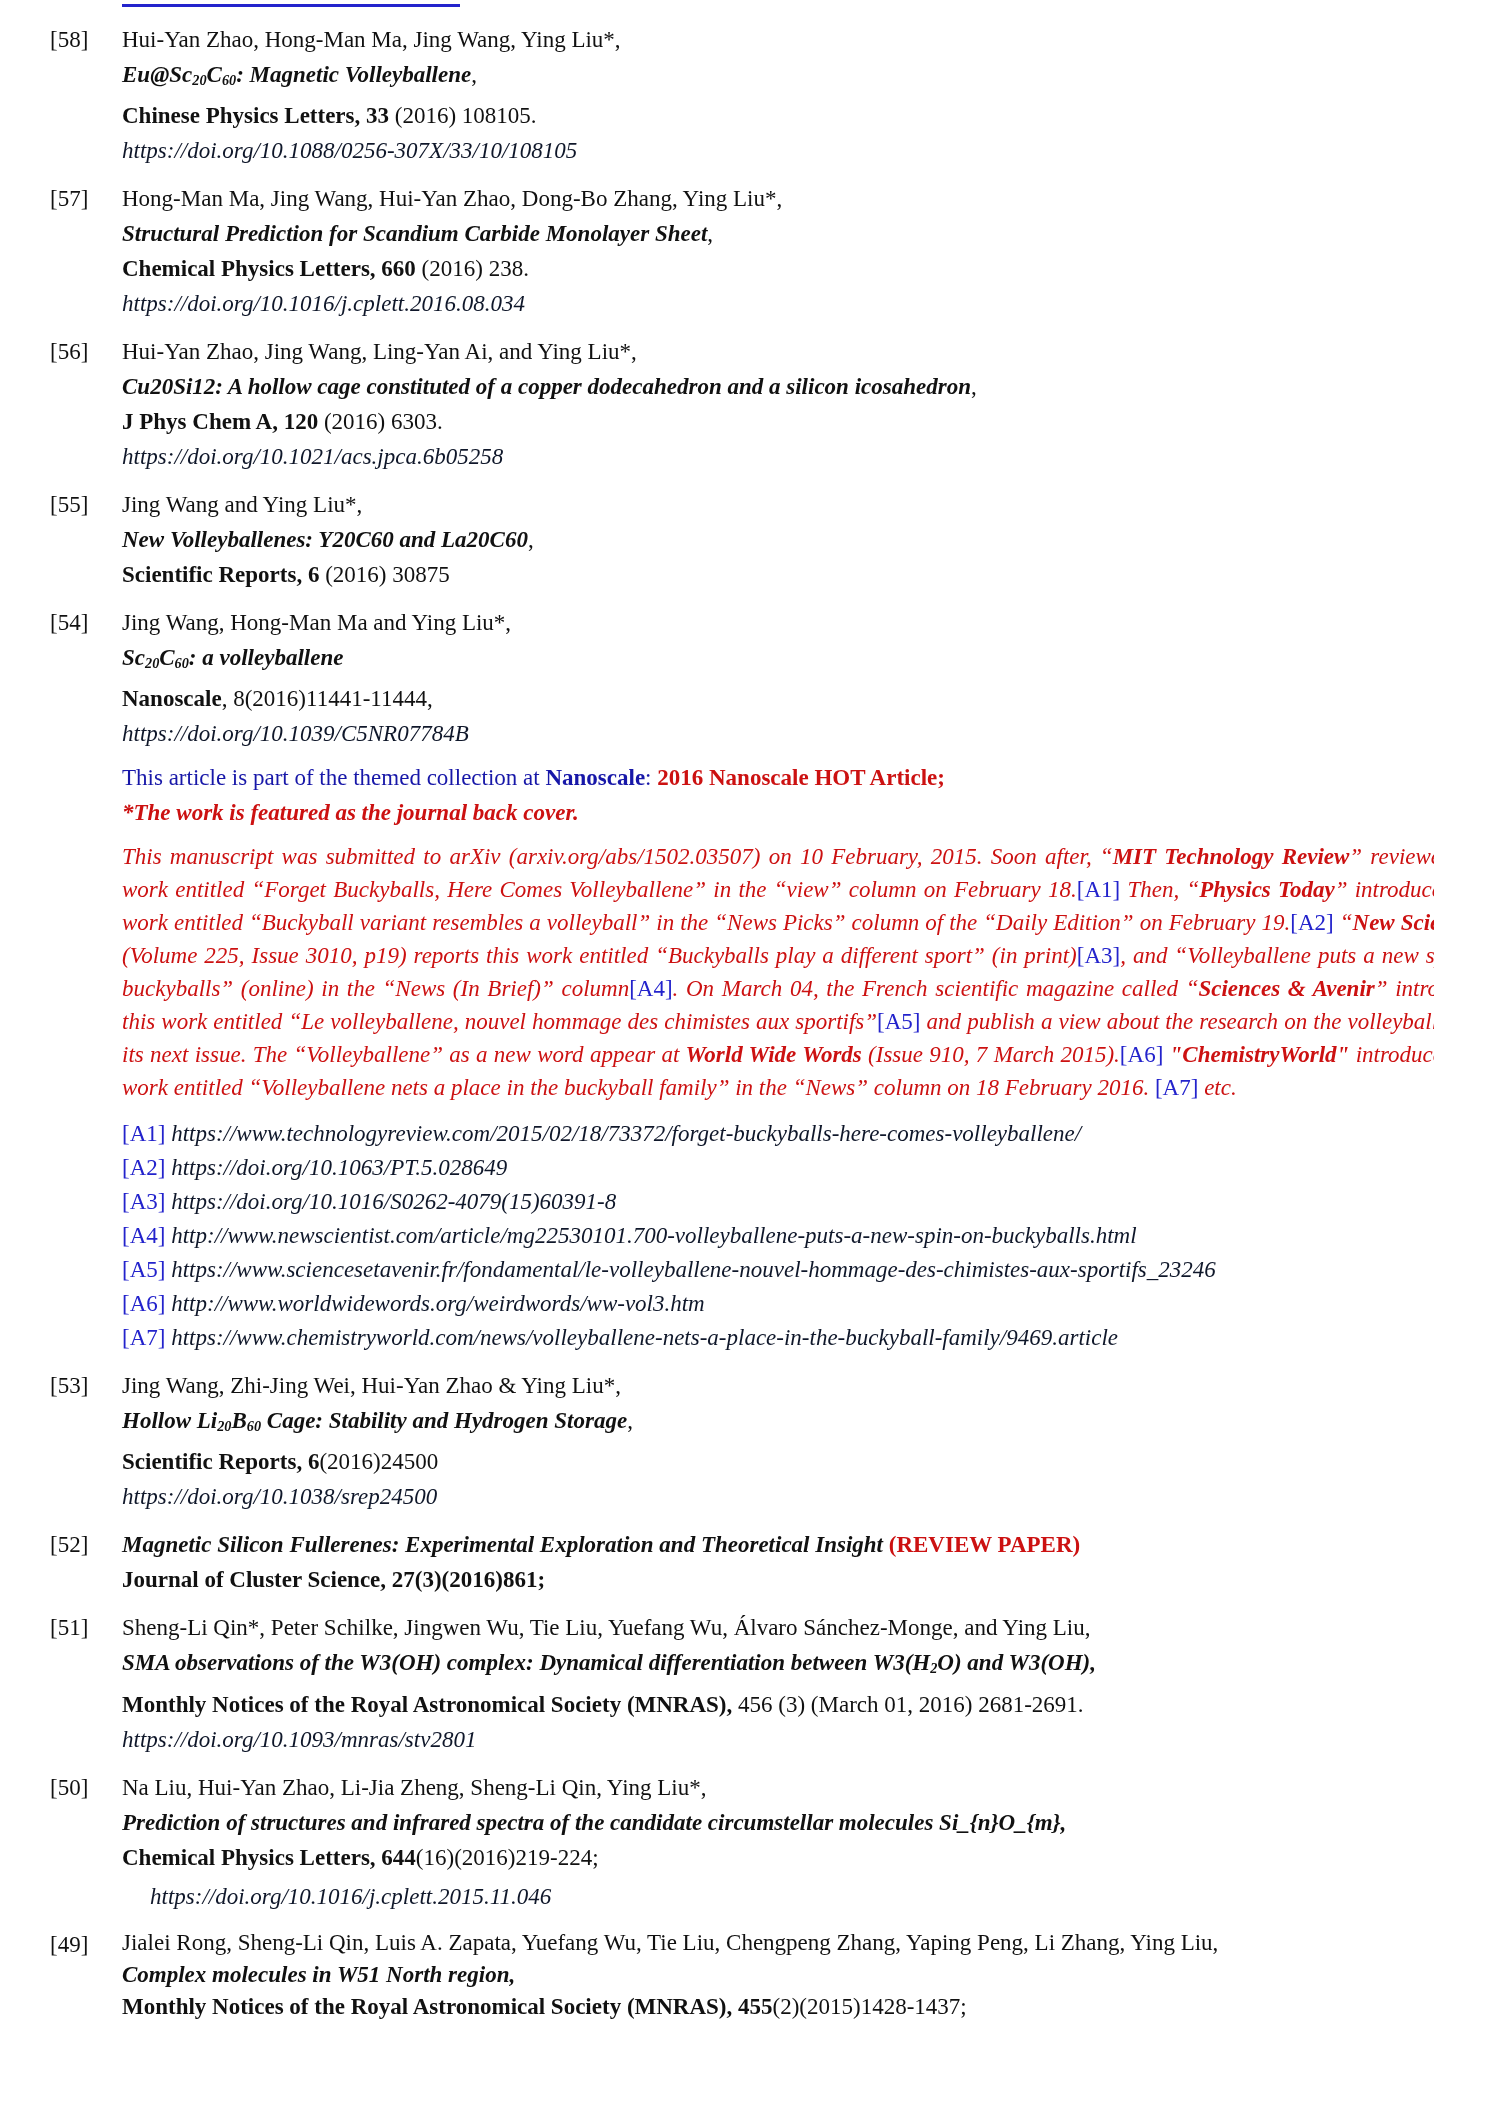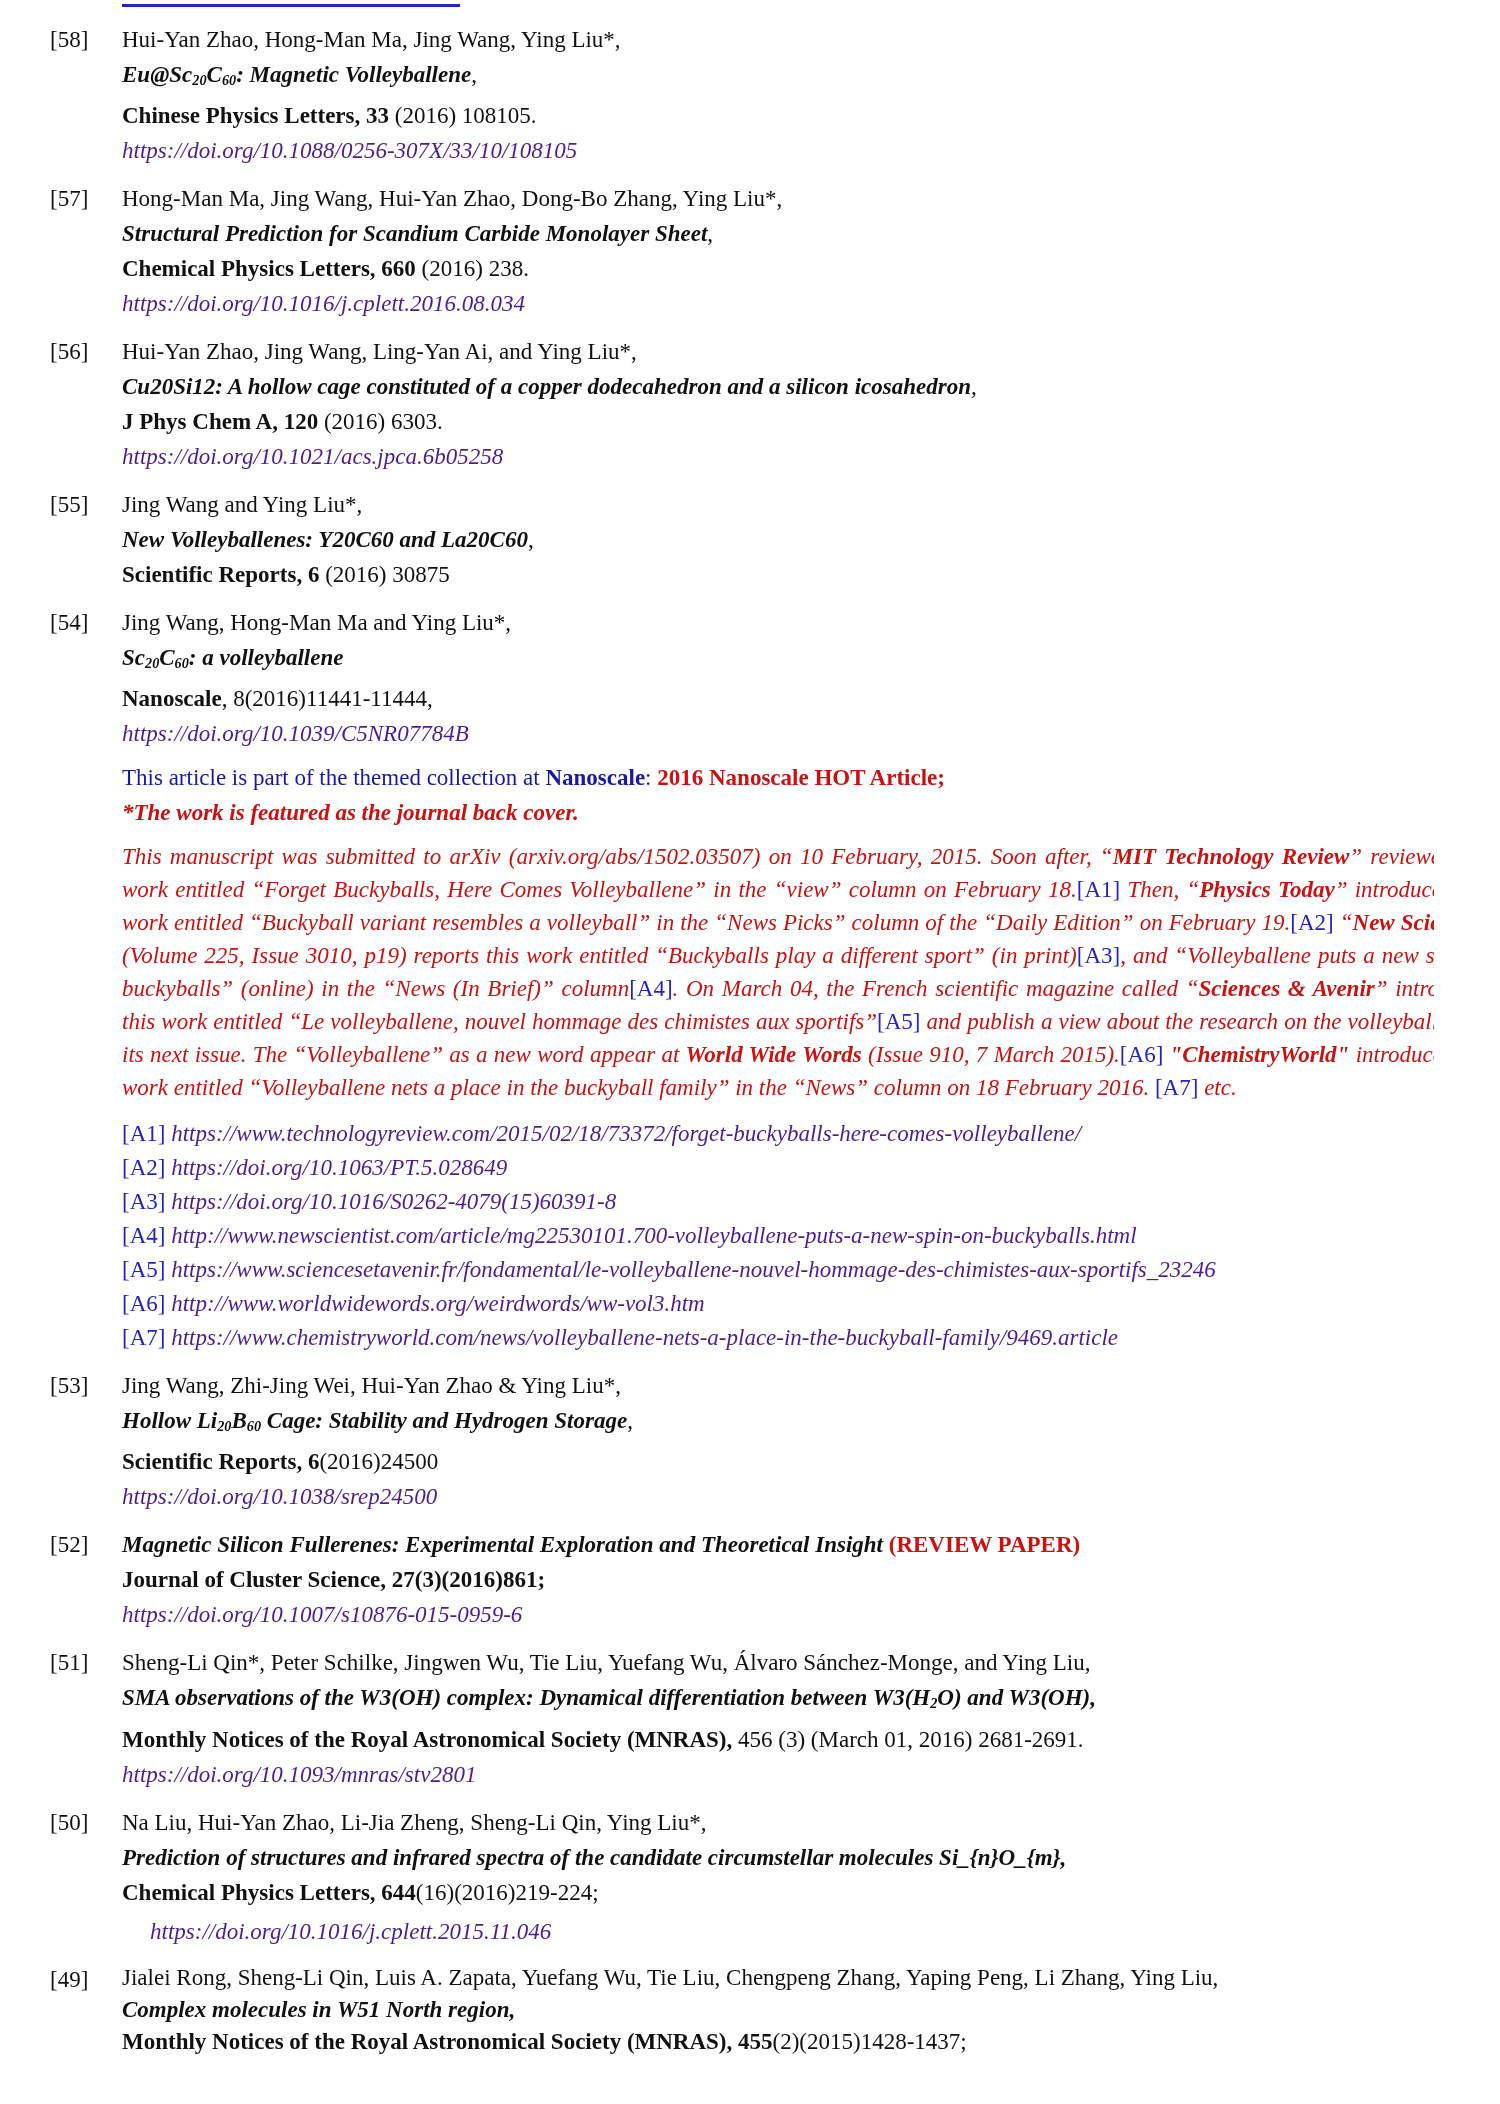--- a/index.html
+++ b/index.html
@@ -16,21 +16,21 @@
   .note-start{margin-top:9px;}
   .ref-line{line-height:34px;}
   .first-ref{margin-top:13px;}
   .gap{margin-top:4px;margin-left:28px;}
   .last .line{line-height:32px;}
   .b{font-weight:bold;}
   .i{font-style:italic;}
   .sub{font-size:0.62em;vertical-align:-0.22em;}
   .red{color:#cc1111;}
   .navy{color:#1717a8;}
-  .link{color:#4c1d95;font-style:italic;}
+  .link{color:#0f172a;font-style:italic;}
   .alink{color:#2323cc;}
 </style>
 </head>
 <body>
 
 <div class="page">
   <div class="top-frag">
     <div class="frag-line"></div>
   </div>
   <div class="entries">
@@ -82,21 +82,20 @@
         <span class="num">[53]</span>
         <div class="line"><span>Jing Wang, Zhi-Jing Wei, Hui-Yan Zhao &amp; Ying Liu*,</span></div>
         <div class="line"><span class="b i">Hollow Li</span><span class="b i sub">20</span><span class="b i">B</span><span class="b i sub">60</span><span class="b i"> Cage: Stability and Hydrogen Storage</span><span>,</span></div>
         <div class="line"><span class="b">Scientific Reports, 6</span><span>(2016)24500</span></div>
         <div class="line"><span class="link">https://doi.org/10.1038/srep24500</span></div>
       </div>
       <div class="entry">
         <span class="num">[52]</span>
         <div class="line"><span class="b i">Magnetic Silicon Fullerenes: Experimental Exploration and Theoretical Insight</span><span> </span><span class="red b">(REVIEW PAPER)</span></div>
         <div class="line"><span class="b">Journal of Cluster Science, 27(3)(2016)861;</span></div>
-        <div class="line"><span class="link">https://doi.org/10.1007/s10876-015-0959-6</span></div>
       </div>
       <div class="entry">
         <span class="num">[51]</span>
         <div class="line"><span>Sheng-Li Qin*, Peter Schilke, Jingwen Wu, Tie Liu, Yuefang Wu, Álvaro Sánchez-Monge, and Ying Liu,</span></div>
         <div class="line"><span class="b i">SMA observations of the W3(OH) complex: Dynamical differentiation between W3(H</span><span class="b i sub">2</span><span class="b i">O) and W3(OH)</span><span class="b i">,</span></div>
         <div class="line"><span class="b">Monthly Notices of the Royal Astronomical Society (MNRAS),</span><span> 456 (3) (March 01, 2016) 2681-2691.</span></div>
         <div class="line"><span class="link">https://doi.org/10.1093/mnras/stv2801</span></div>
       </div>
       <div class="entry">
         <span class="num">[50]</span>

